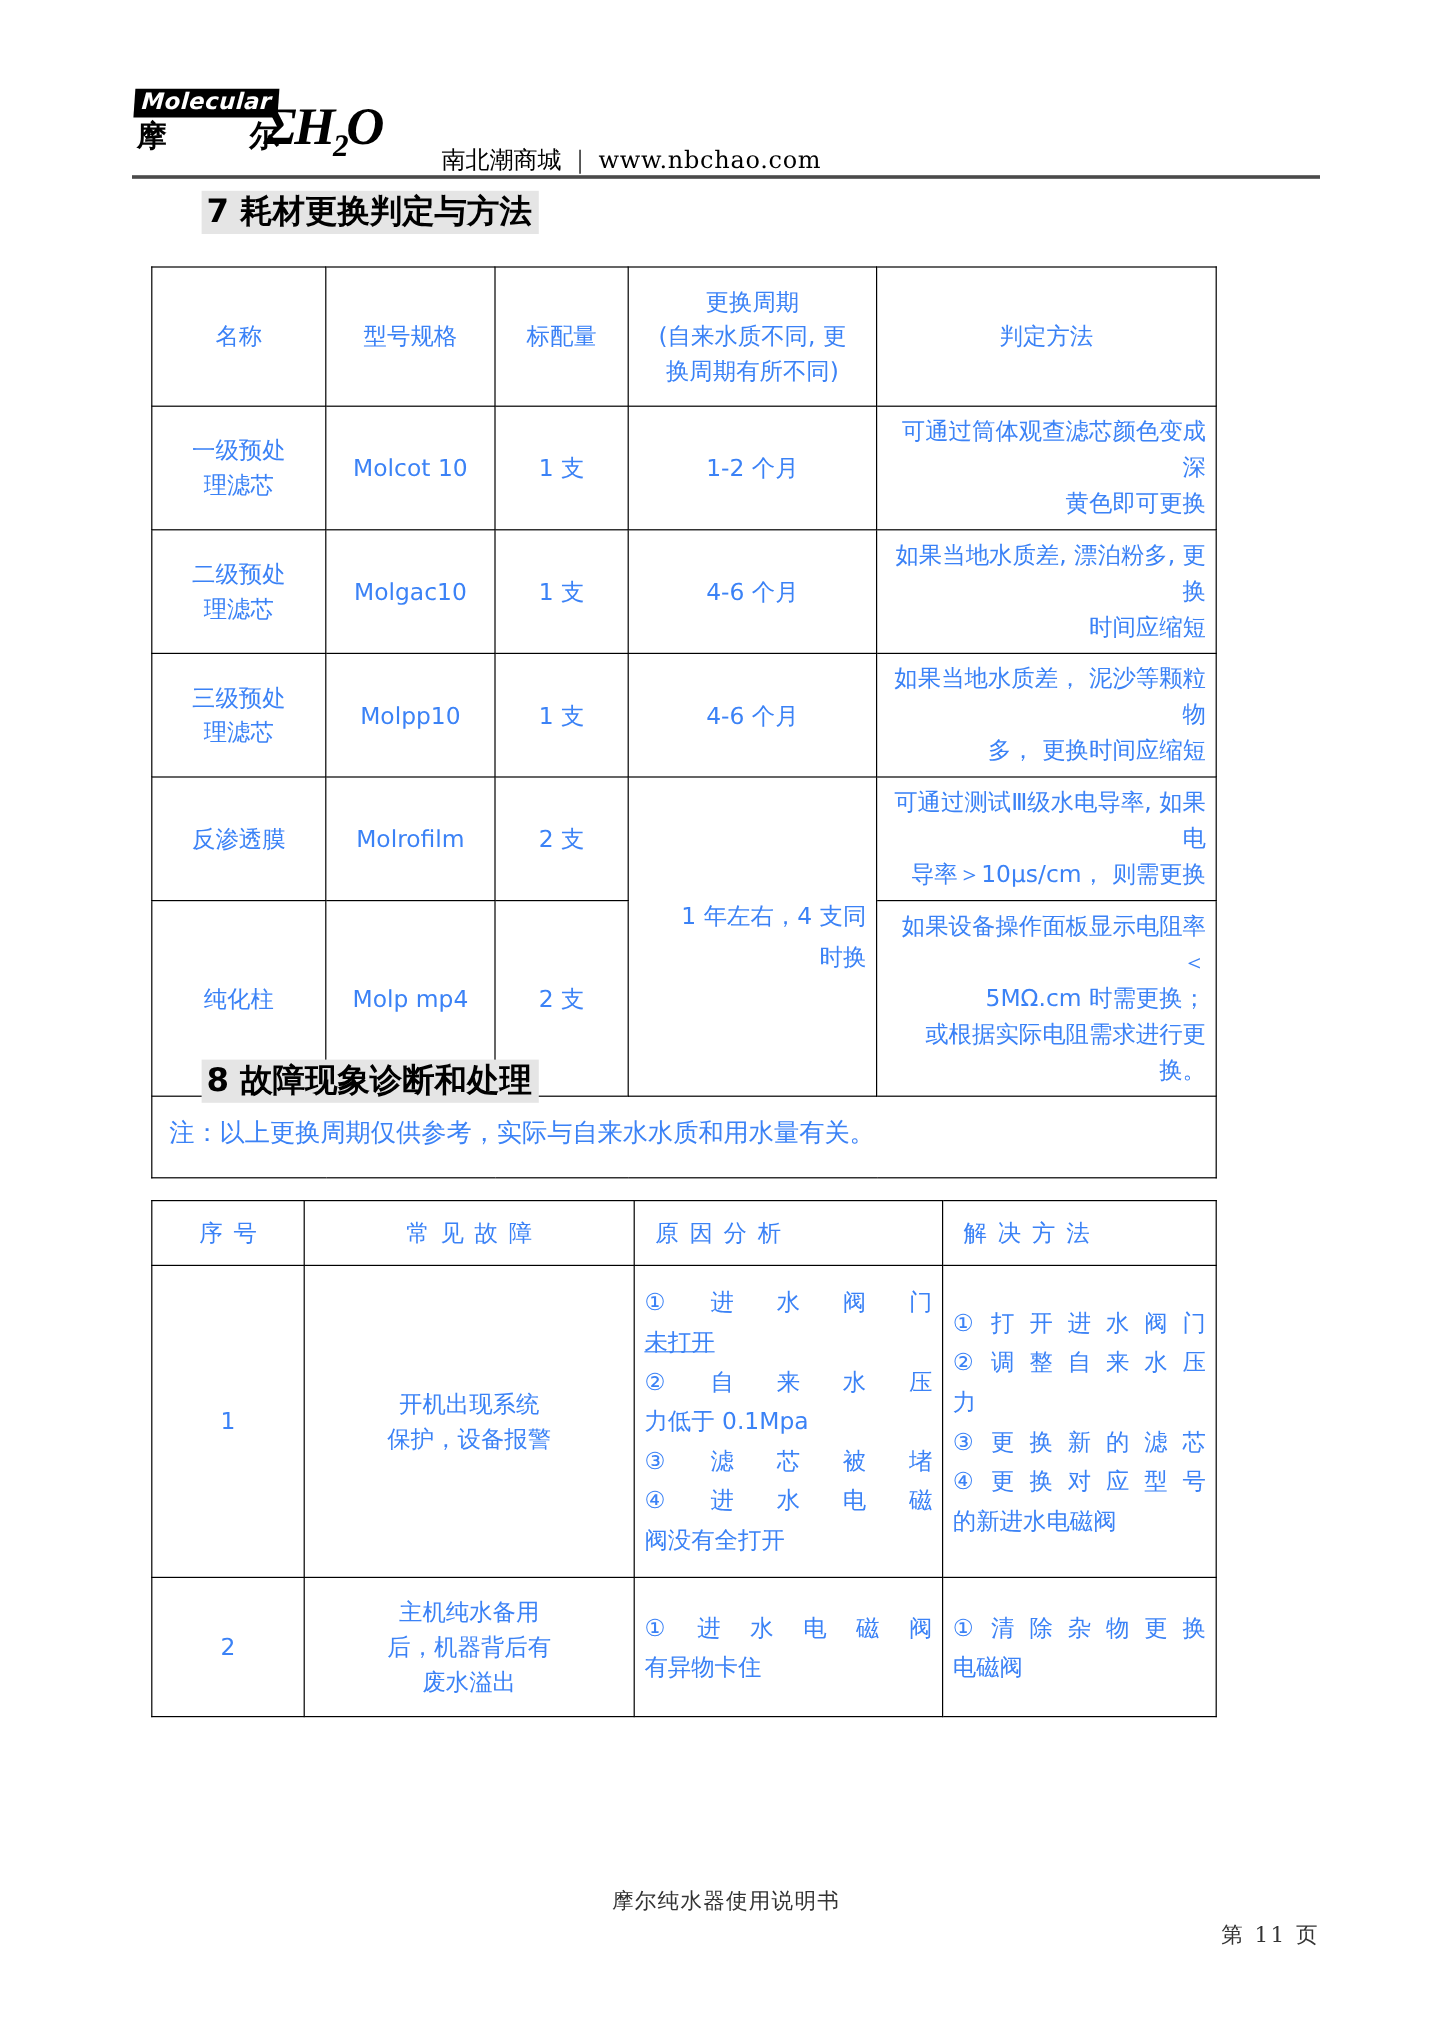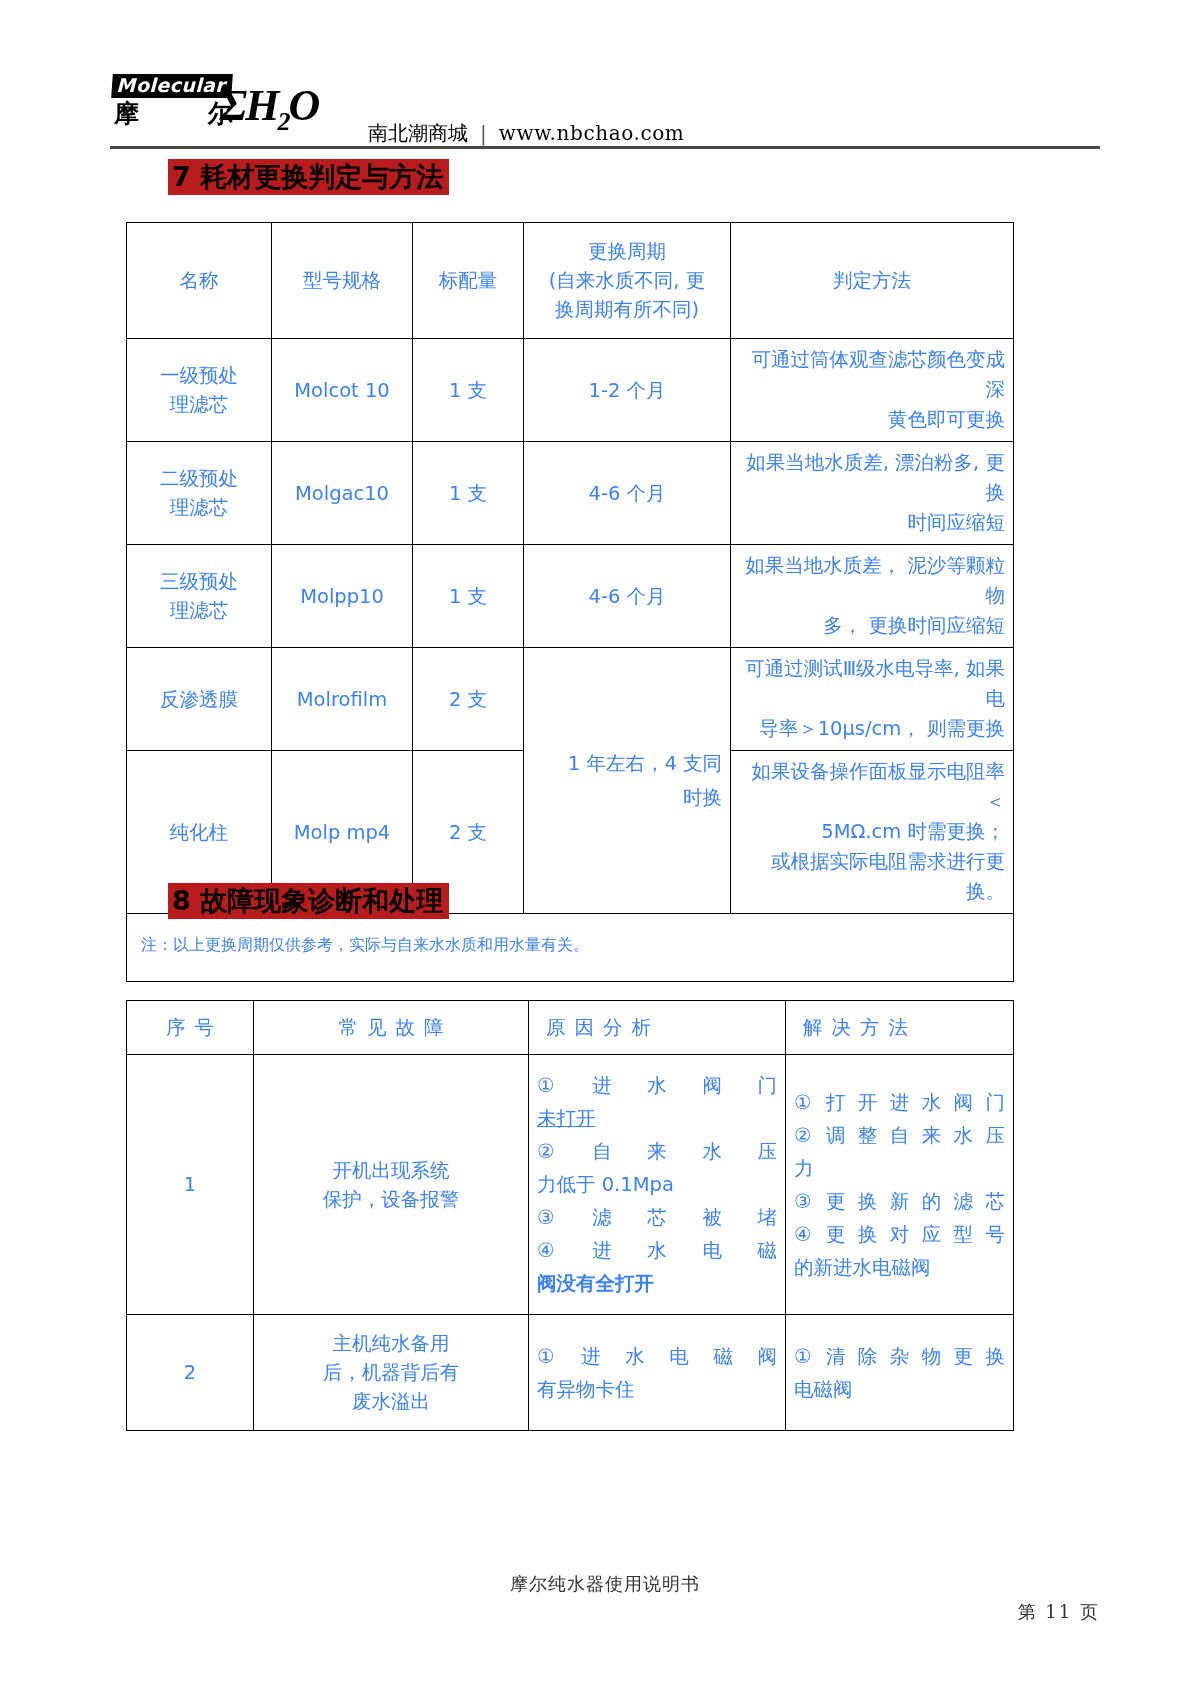--- a/index.html
+++ b/index.html
@@ -113,21 +113,21 @@
   .sec-title {
     position: absolute;
     font-family: "DejaVu Sans", "Liberation Sans", sans-serif;
     font-weight: bold;
     font-size: 27px;
     line-height: 34px;
     color: #000;
     white-space: nowrap;
   }
   .sec-title .hl {
-    background: #b91c1c;
+    background: #e5e5e5;
     padding: 2px 6px 3px 4px;
   }
   #sec7 { left: 168px; top: 160px; }
   #sec8 { left: 168px; top: 884px; }
 
   
   table.doc {
     position: absolute;
     border-collapse: collapse;
     table-layout: fixed;
@@ -153,21 +153,21 @@
   #table-consumables .c-model  { width: 124px; text-align: center; }
   #table-consumables .c-qty    { width: 94px;  text-align: center; }
   #table-consumables .c-cycle  { width: 190px; text-align: center; }
   #table-consumables .c-method { text-align: right; }
   #table-consumables thead td { padding-top: 14px; padding-bottom: 14px; }
   #table-consumables .method-cell { line-height: 30px; padding-left: 12px; padding-right: 8px; }
   #table-consumables .cycle-merged { text-align: right; padding-left: 14px; line-height: 34px; }
   #table-consumables .note-cell {
     text-align: left;
     padding: 16px 14px 22px 14px;
-    font-size: 16px;
+    font-size: 21px;
   }
   .hdr-cycle { line-height: 30px; }
 
   #table-faults {
     left: 126px;
     top: 1000px;
     width: 888px;
   }
   #table-faults .f-no      { width: 110px; text-align: center; }
   #table-faults .f-fault   { width: 258px; text-align: center; }
@@ -325,21 +325,21 @@
         <td class="f-fault fault-text" style="white-space:pre-line">开机出现系统
 保护，设备报警</td>
         <td class="f-cause">
           <ul class="cause-list">
               <li><span class="marker">①</span><span>进水阀门</span></li>
               <li style="text-align-last: left; text-decoration: underline;"><span>未打开</span></li>
               <li><span class="marker">②</span><span>自来水压</span></li>
               <li style="text-align-last: left;"><span>力低于 0.1Mpa</span></li>
               <li><span class="marker">③</span><span>滤芯被堵</span></li>
               <li><span class="marker">④</span><span>进水电磁</span></li>
-              <li style="text-align-last: left; font-weight: bold;"><span>阀没有全打开</span></li>
+              <li style="text-align-last: left;"><span>阀没有全打开</span></li>
             </ul>
         </td>
         <td class="f-sol">
           <ul class="sol-list">
               <li><span class="marker">①</span><span>打开进水阀门</span></li>
               <li><span class="marker">②</span><span>调整自来水压</span></li>
               <li style="text-align-last: left;"><span>力</span></li>
               <li><span class="marker">③</span><span>更换新的滤芯</span></li>
               <li><span class="marker">④</span><span>更换对应型号</span></li>
               <li style="text-align-last: left;"><span>的新进水电磁阀</span></li>

